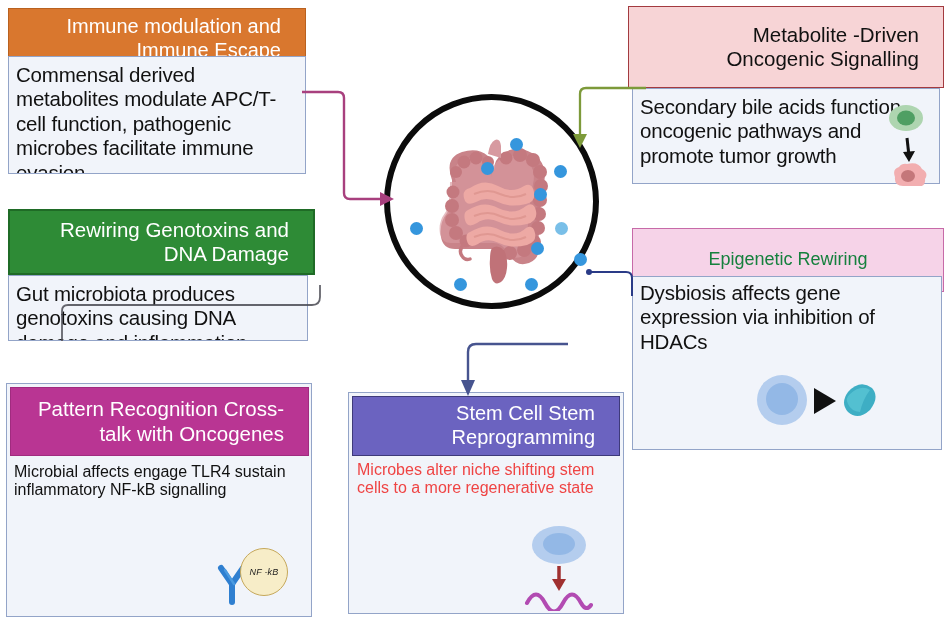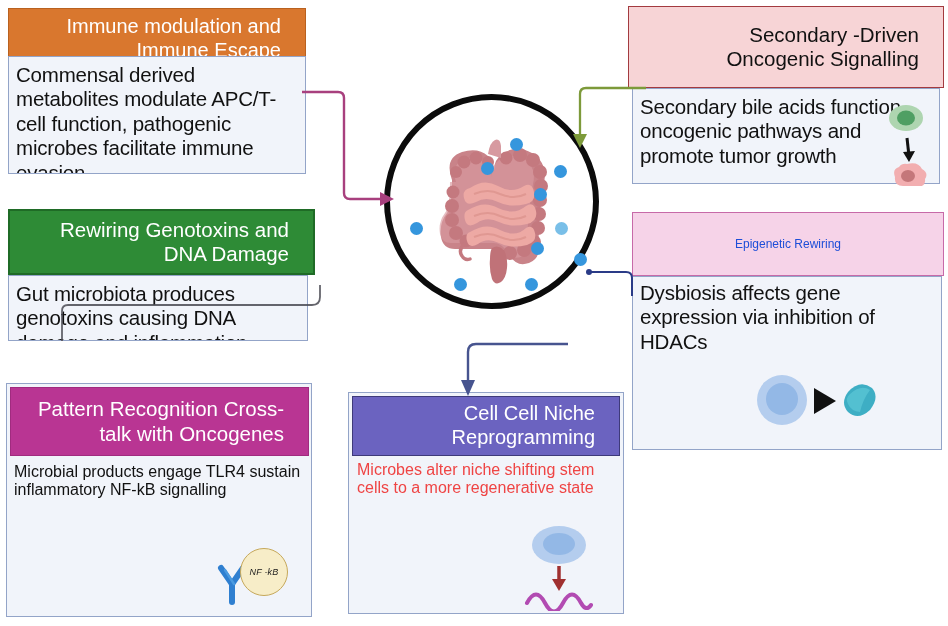--- a/index.html
+++ b/index.html
@@ -42,21 +42,21 @@
     display:block;
     font-size:20.5px;
     letter-spacing:-0.2px;
   }
 
   
   .hdr-orange{ background:#d9772e; border:1.5px solid #b9611f; color:#ffffff; font-size:20px; font-weight:400;}
   .hdr-green { background:#2e8b36; border:2px solid #1f6b26; color:#ffffff; font-size:20.5px; font-weight:400;}
   .hdr-magenta{background:#b93593; border:1px solid #a02b7f; color:#ffffff; font-size:20.5px; font-weight:400;}
   .hdr-pinkred{background:#f7d4d6; border:1.6px solid #a33a3f; color:#111111; font-size:20.5px;}
-  .hdr-pink   {background:#f6d3e8; border:1.4px solid #c76aa8; color:#1d4ed8; font-size:12px;}
+  .hdr-pink   {background:#f6d3e8; border:1.4px solid #c76aa8; color:#15803d; font-size:18px;margin-top:16px;}
   .hdr-purple {background:#6b63c0; border:1.6px solid #3e3a7a; color:#ffffff; font-size:20px;}
 
   
   #center-circle{
     position:absolute;
     left:384px; top:94px;
     width:215px; height:215px;
     border-radius:50%;
     border:6px solid #0b0b0b;
     background:#ffffff;
@@ -104,42 +104,42 @@
     <div class="card-body" style="left:8px; top:275px; width:300px; height:66px;">
       <span class="body-text">Gut microbiota produces genotoxins causing DNA damage and inflammation</span>
     </div>
   </div>
 
   <div class="card">
     <div class="card-body" style="left:6px; top:383px; width:306px; height:234px; padding:0; background:#f1f4fa;">
     </div>
     <div class="card-header hdr-magenta" style="left:10px; top:387px; width:299px; height:69px;">Pattern Recognition Cross-talk with Oncogenes</div>
     <div style="position:absolute; left:10px; top:460px; width:298px; height:150px; padding:3px 6px 0 4px; box-sizing:border-box; color:#111; overflow:hidden;">
-      <span class="body-text">Microbial products engage TLR4 sustain inflammatory NF-kB signalling</span>
+      <span class="body-text">Microbial affects engage TLR4 sustain inflammatory NF-kB signalling</span>
     </div>
 
     <div class="fig" style="left:212px; top:546px; width:96px; height:62px;font-style:italic;">
       <svg width="96" height="62" viewBox="0 0 96 62">
         <g stroke="#2f7fd0" stroke-width="6" stroke-linecap="round" fill="none">
           <line x1="9" y1="22" x2="20" y2="38"></line>
           <line x1="31" y1="22" x2="20" y2="38"></line>
           <line x1="20" y1="38" x2="20" y2="56"></line>
         </g>
         <g stroke="#4a9ae0" stroke-width="2.4" stroke-linecap="round" fill="none">
           <line x1="13" y1="24" x2="22" y2="38"></line>
         </g>
       </svg>
       <div class="nfkb-circle" style="left:28px; top:2px;">
         <span>NF -kB</span>
       </div>
     </div>
   </div>
 
   <div class="card">
-    <div class="card-header hdr-pinkred" style="left:628px; top:6px; width:316px; height:82px;">Secondary -Driven Oncogenic Signalling</div>
+    <div class="card-header hdr-pinkred" style="left:628px; top:6px; width:316px; height:82px;">Metabolite -Driven Oncogenic Signalling</div>
     <div class="card-body" style="left:632px; top:88px; width:308px; height:96px;">
       <span class="body-text">Secondary bile acids function oncogenic pathways and promote tumor growth</span>
     </div>
 
     <svg class="fig" style="left:880px; top:104px;" width="58" height="82" viewBox="0 0 58 82">
       <g>
         <ellipse cx="26" cy="14" rx="17" ry="13" fill="#aed5b0"></ellipse>
         <ellipse cx="26" cy="14" rx="9" ry="7.5" fill="#4f9f63"></ellipse>
       </g>
       <g fill="none" stroke="#111111" stroke-width="3">
@@ -166,21 +166,21 @@
       <polygon points="62,16 62,42 84,29" fill="#111111"></polygon>
       <g>
         <path d="M96 20 q12 -13 24 -4 q8 9 -2 22 q-12 11 -22 2 q-8 -9 0 -20z" fill="#3eaec4"></path>
         <path d="M98 22 q11 -10 20 -4 q-7 9 -10 22 q-9 -1 -12 -8 q-3 -6 2 -10z" fill="#5bc5d6" opacity="0.75"></path>
       </g>
     </svg>
   </div>
 
   <div class="card">
     <div class="card-body" style="left:348px; top:392px; width:276px; height:222px; padding:0;"></div>
-    <div class="card-header hdr-purple" style="left:352px; top:396px; width:268px; height:60px;">Cell Cell Niche Reprogramming</div>
+    <div class="card-header hdr-purple" style="left:352px; top:396px; width:268px; height:60px;">Stem Cell Stem Reprogramming</div>
     <div style="position:absolute; left:352px; top:458px; width:270px; height:154px; padding:3px 4px 0 5px; box-sizing:border-box; color:#ef4444; overflow:hidden;">
       <span class="body-text">Microbes alter niche shifting stem cells to a more regenerative state</span>
     </div>
     <svg class="fig" style="left:513px; top:525px;" width="96" height="86" viewBox="0 0 96 86">
       <g>
         <ellipse cx="46" cy="20" rx="27" ry="19" fill="#b4cdee"></ellipse>
         <ellipse cx="46" cy="19" rx="16" ry="11" fill="#93b8e6"></ellipse>
       </g>
       <g>
         <line x1="46" y1="41" x2="46" y2="58" stroke="#a03030" stroke-width="3.5"></line>

